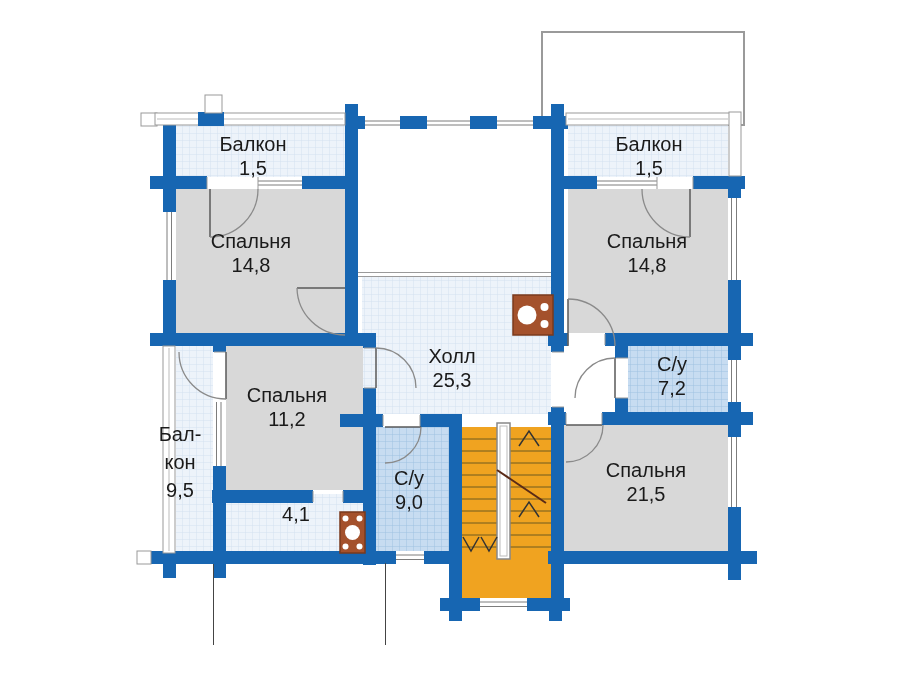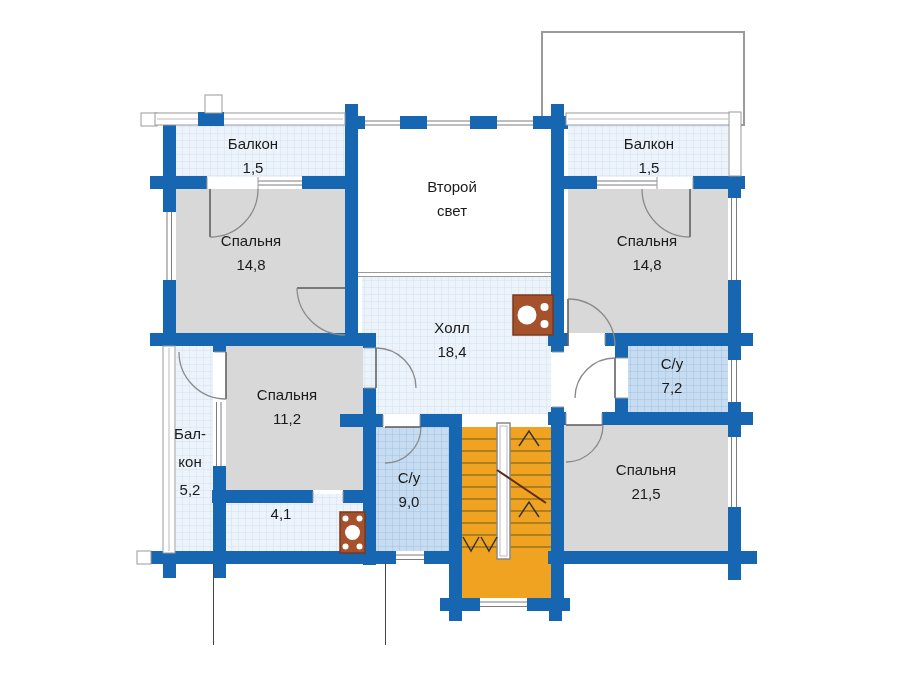--- a/index.html
+++ b/index.html
@@ -1,21 +1,21 @@
 <!DOCTYPE html>
 <html><head>
 <meta charset="utf-8">
 <style>
   html,body{margin:0;padding:0;background:#fff;}
   #plan{position:relative;width:900px;height:675px;background:#ffffff;overflow:hidden;
         font-family:"Liberation Sans",sans-serif;}
   #plan svg{position:absolute;left:0;top:0;}
   .w{fill:#1766b2;}
   .lbl{position:absolute;transform:translateX(-50%);text-align:center;
-       font-size:15px;line-height:24px;color:#1a1a1a;white-space:nowrap;}
+       font-size:20px;line-height:24px;color:#1a1a1a;white-space:nowrap;}
   .lbl.tall{line-height:28px;}
 </style>
 </head>
 <body>
 
 <div id="plan">
 
 <svg width="900" height="675" viewBox="0 0 900 675">
   <defs>
     <pattern id="gl" width="7" height="7" patternUnits="userSpaceOnUse">
@@ -192,46 +192,42 @@
 </svg>
 
 <div class="lbl" style="left:253px;top:132px">
   <div>Балкон</div>
   <div>1,5</div>
 </div>
 <div class="lbl" style="left:649px;top:132px">
   <div>Балкон</div>
   <div>1,5</div>
 </div>
-<div class="lbl" style="left:452px;top:175px">
-  <div>Второй</div>
-  <div>свет</div>
-</div>
 <div class="lbl" style="left:251px;top:229px">
   <div>Спальня</div>
   <div>14,8</div>
 </div>
 <div class="lbl" style="left:647px;top:229px">
   <div>Спальня</div>
   <div>14,8</div>
 </div>
-<div class="lbl" style="left:452px;top:316px">
+<div class="lbl" style="left:452px;top:344px">
   <div>Холл</div>
-  <div>18,4</div>
+  <div>25,3</div>
 </div>
 <div class="lbl" style="left:287px;top:383px">
   <div>Спальня</div>
   <div>11,2</div>
 </div>
-<div class="lbl tall" style="left:190px;top:420px">
+<div class="lbl tall" style="left:180px;top:420px">
   <div>Бал-</div>
   <div>кон</div>
-  <div>5,2</div>
-</div>
-<div class="lbl" style="left:281px;top:502px">
+  <div>9,5</div>
+</div>
+<div class="lbl" style="left:296px;top:502px">
   <div>4,1</div>
 </div>
 <div class="lbl" style="left:409px;top:466px">
   <div>С/у</div>
   <div>9,0</div>
 </div>
 <div class="lbl" style="left:672px;top:352px">
   <div>С/у</div>
   <div>7,2</div>
 </div>

